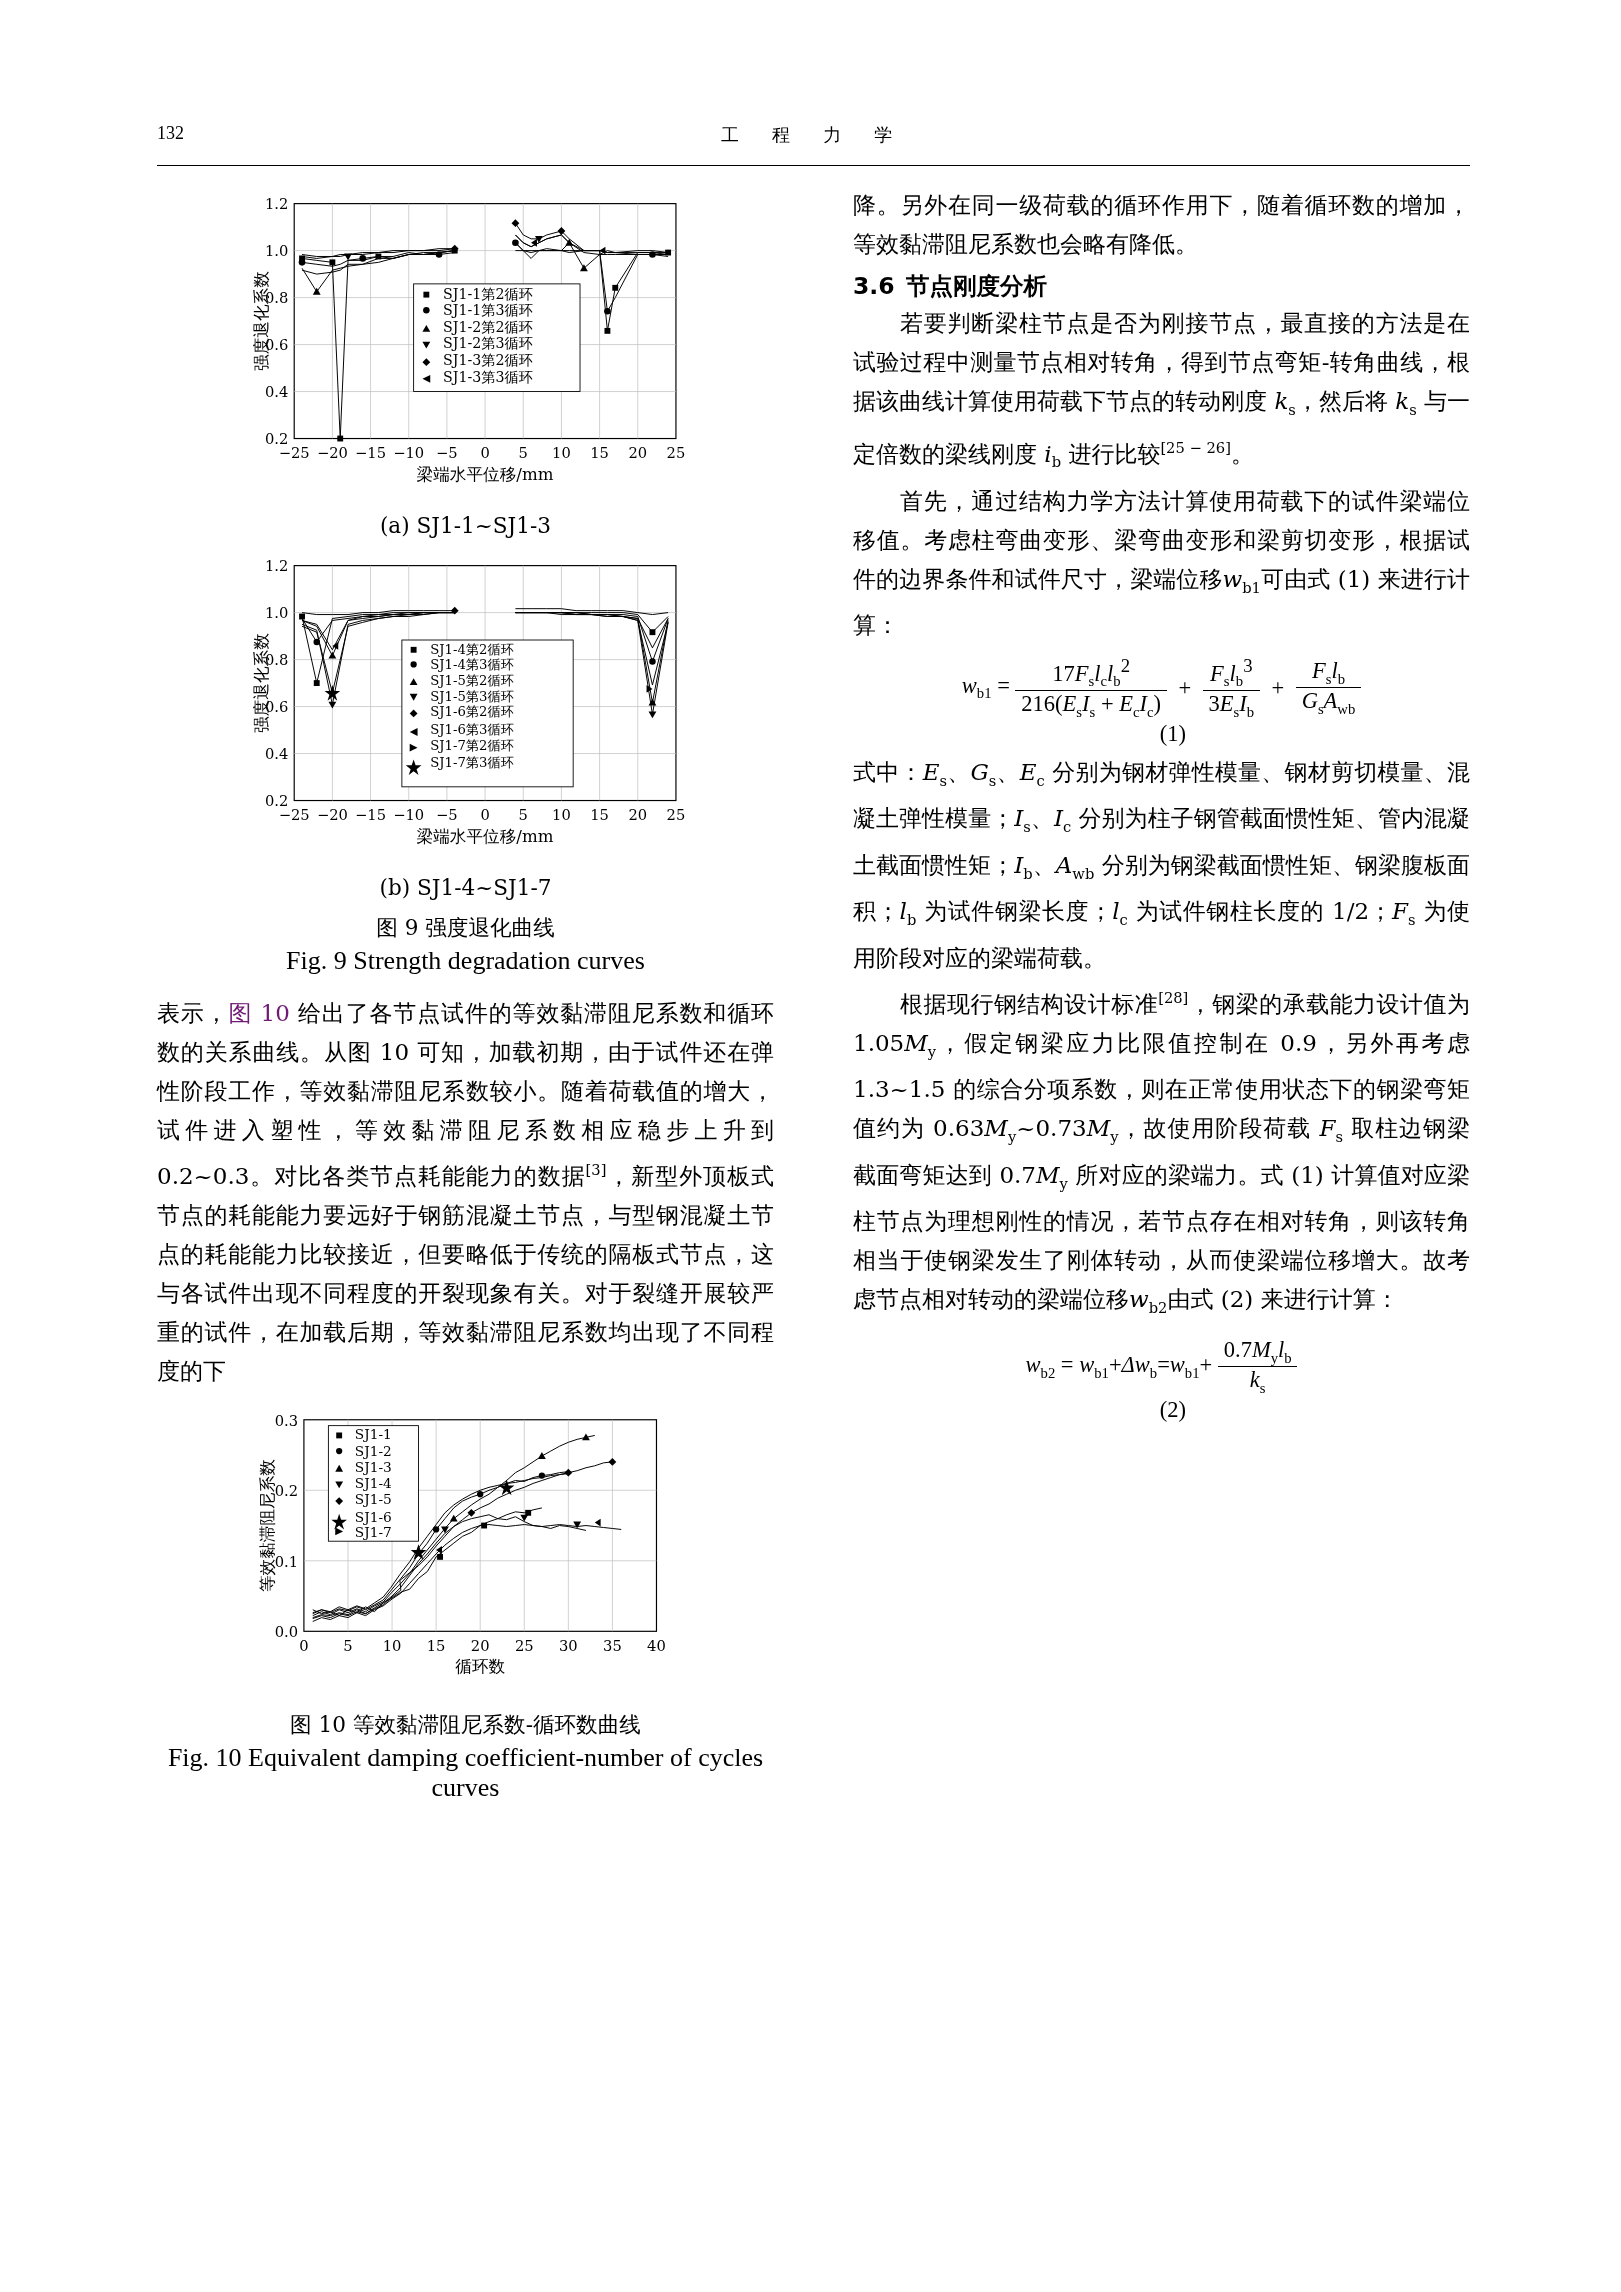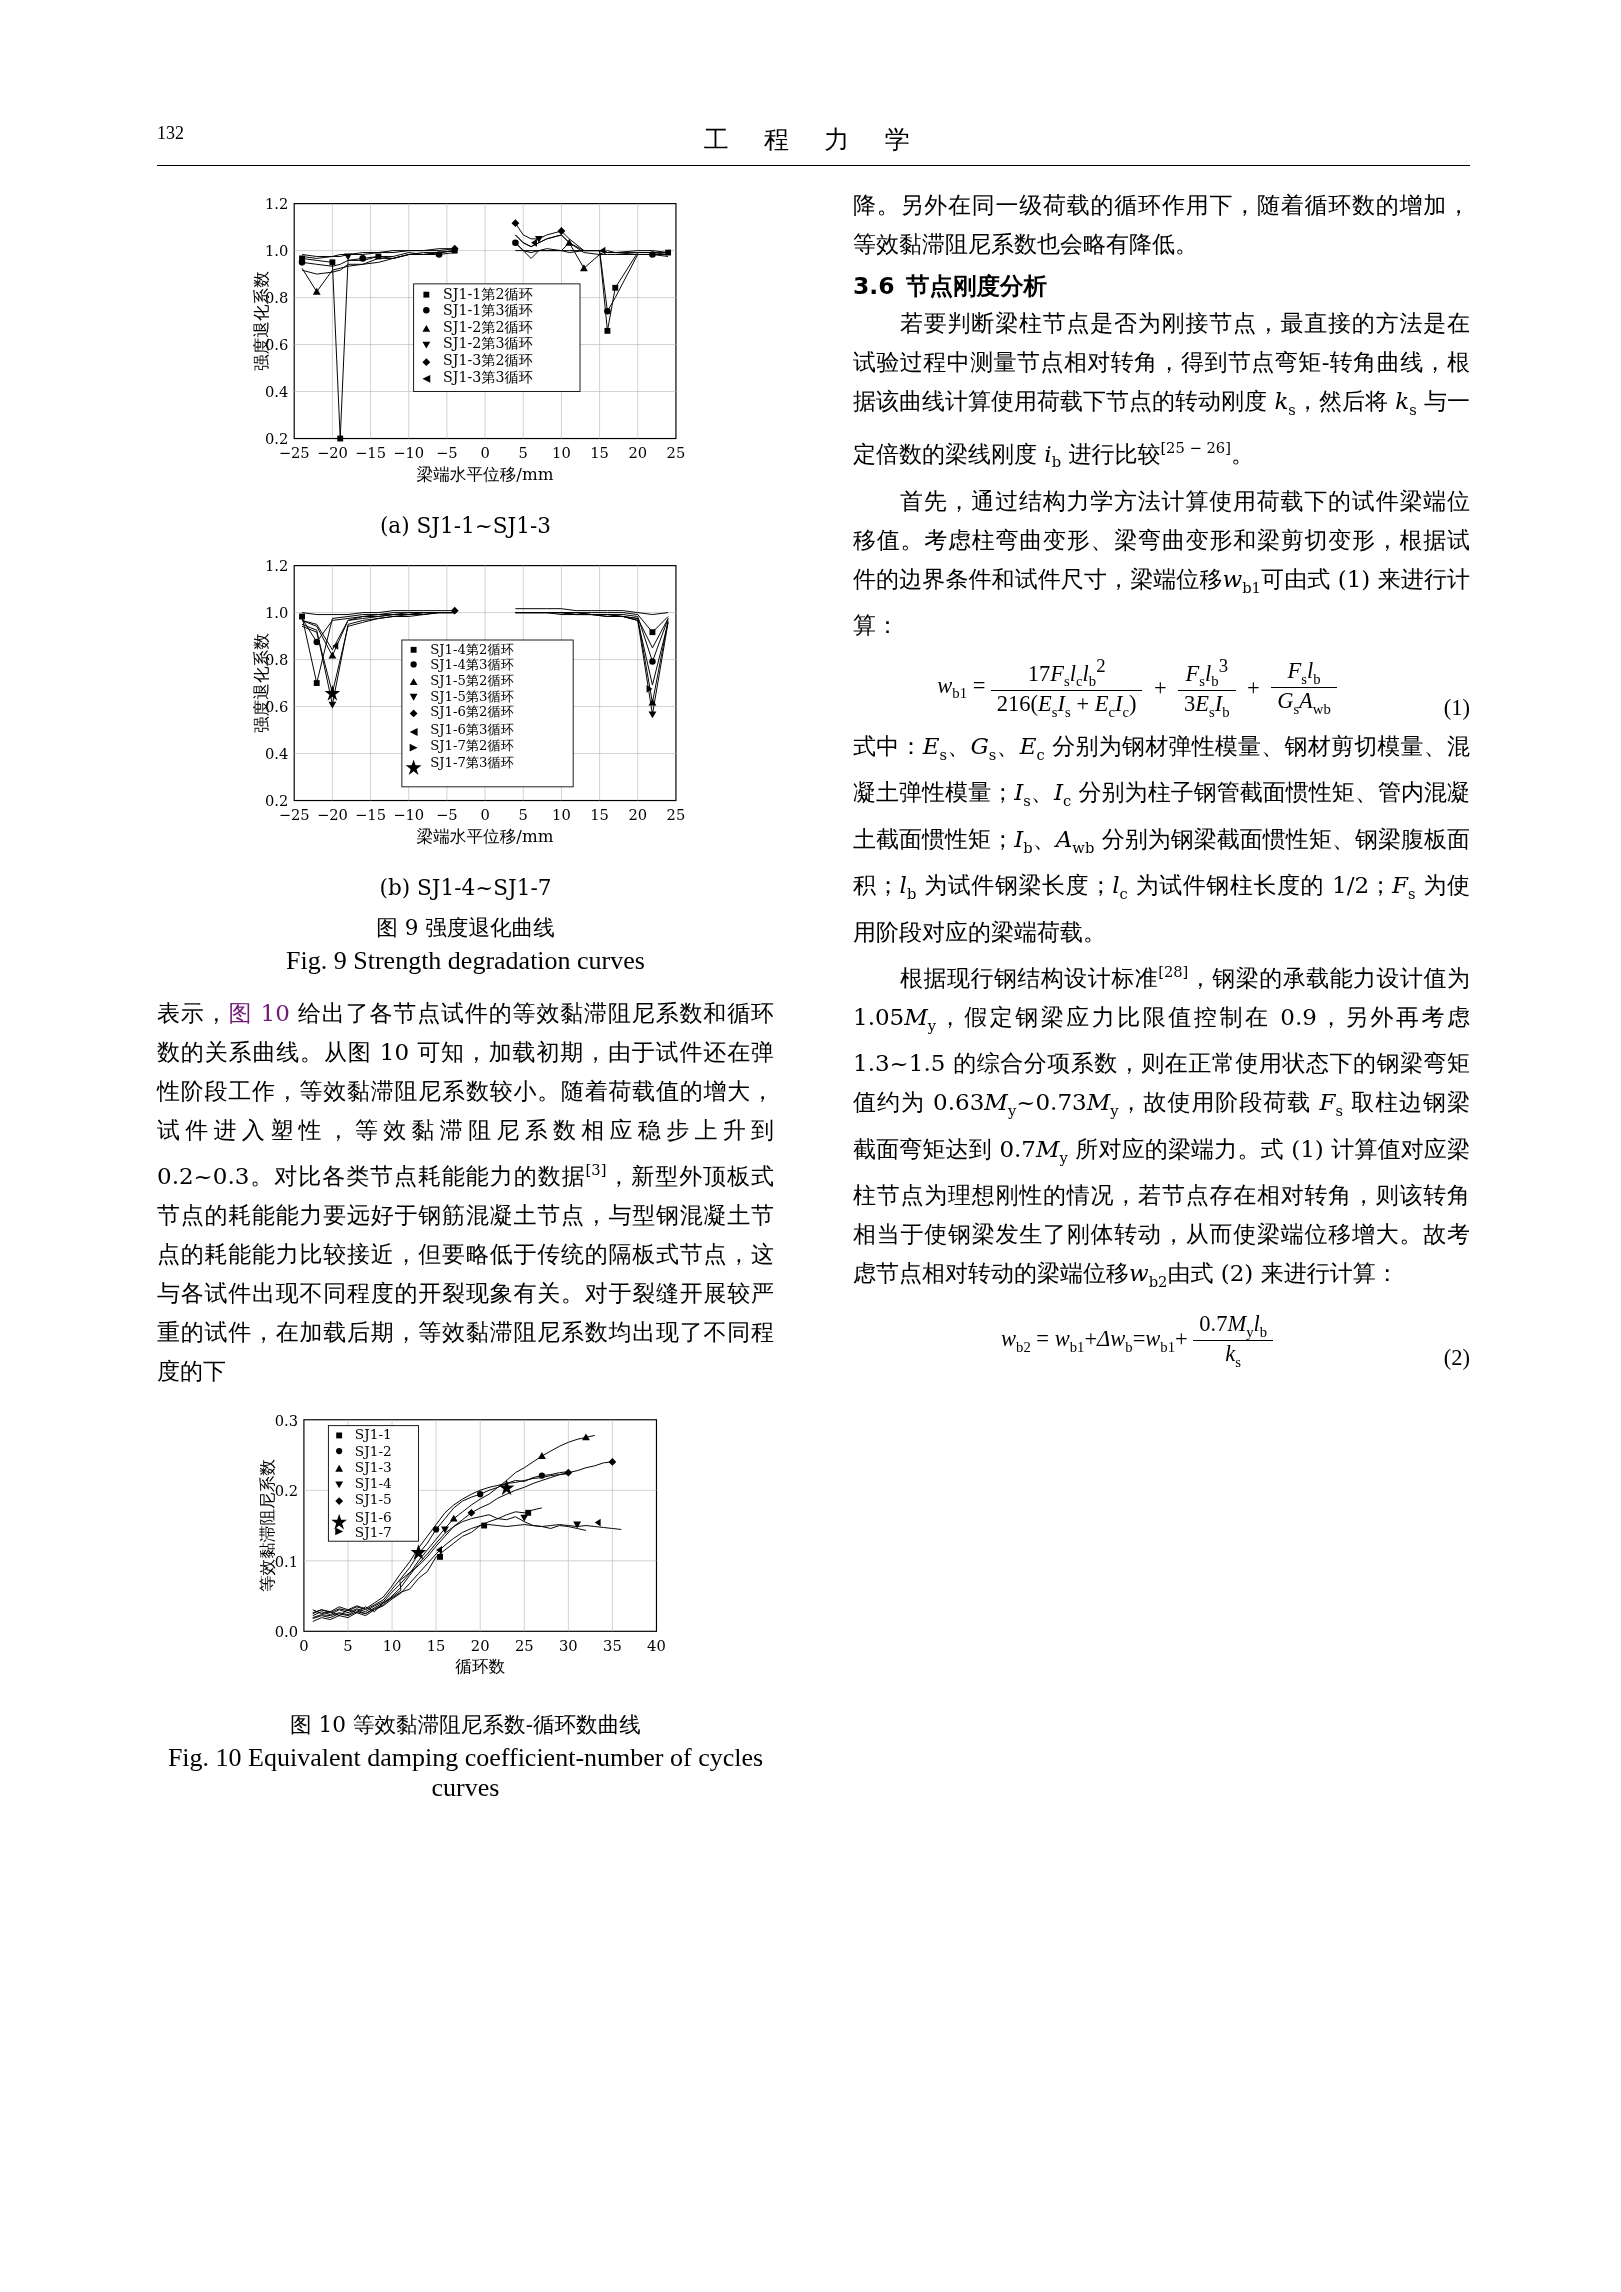--- a/index.html
+++ b/index.html
@@ -2,21 +2,21 @@
 <html><head>
 <meta charset="utf-8">
 <style>
   html,body{margin:0;padding:0;background:#fff;}
   body{width:1621px;height:2293px;font-family:"Liberation Serif",serif;color:#000;position:relative;}
   .page{position:absolute;left:0;top:0;width:1621px;height:2293px;}
 
   
   .hdr{position:absolute;left:157px;top:123px;width:1313px;height:39px;}
   .hdr .pgnum{position:absolute;left:0;top:0;font-size:18px;}
-  .hdr .jtitle{position:absolute;left:0;top:0;width:1313px;text-align:center;font-family:"DejaVu Sans",sans-serif;font-size:25px;letter-spacing:13.7px;}
+  .hdr .jtitle{position:absolute;left:0;top:0;width:1313px;text-align:center;font-family:"DejaVu Sans",sans-serif;font-size:18px;letter-spacing:13.7px;}
   .rule{position:absolute;left:157px;top:165px;width:1313px;height:1px;background:#000;}
 
   
   .colL{position:absolute;left:157px;top:186px;width:617px;}
   .colR{position:absolute;left:853px;top:186px;width:617px;}
 
   p.tx{font-size:23px;line-height:39px;text-align:justify;margin:0;font-family:"DejaVu Serif",serif;}
   p.ind{text-indent:47px;}
   .h3{font-size:23.5px;font-weight:bold;font-family:"DejaVu Sans",sans-serif;margin:5.9px 0 2px 0;}
   .h3 .num{display:inline-block;width:53px;}
@@ -24,21 +24,21 @@
   .sup{font-size:14.7px;vertical-align:super;}
   .sub{font-size:14.7px;vertical-align:sub;}
   .it{font-style:italic;}
 
   .cap{font-size:21.6px;text-align:center;font-family:"DejaVu Serif",serif;}
   .capen{font-size:26px;text-align:center;font-family:"Liberation Serif",serif;}
 
   
   .figbox{position:relative;}
 
-  .eqrow{display:flex;align-items:flex-end;justify-content:space-between;margin:9.8px 0 5.9px 0;}
+  .eqrow{display:flex;align-items:center;justify-content:space-between;margin:9.8px 0 5.9px 0;flex-direction:column;}
   .eq{flex:1;text-align:center;font-family:"Liberation Serif",serif;font-size:22.5px;}
   .eqn{width:49px;text-align:right;font-size:22.5px;}
   .frac{display:inline-block;vertical-align:middle;text-align:center;}
   .frac .nu{display:block;padding:0 5.9px;border-bottom:1.3px solid #000;}
   .frac .de{display:block;padding:0 5.9px;}
   .plus{display:inline-block;padding:0 5.9px;vertical-align:middle;}
 </style>
 </head>
 <body>
 

